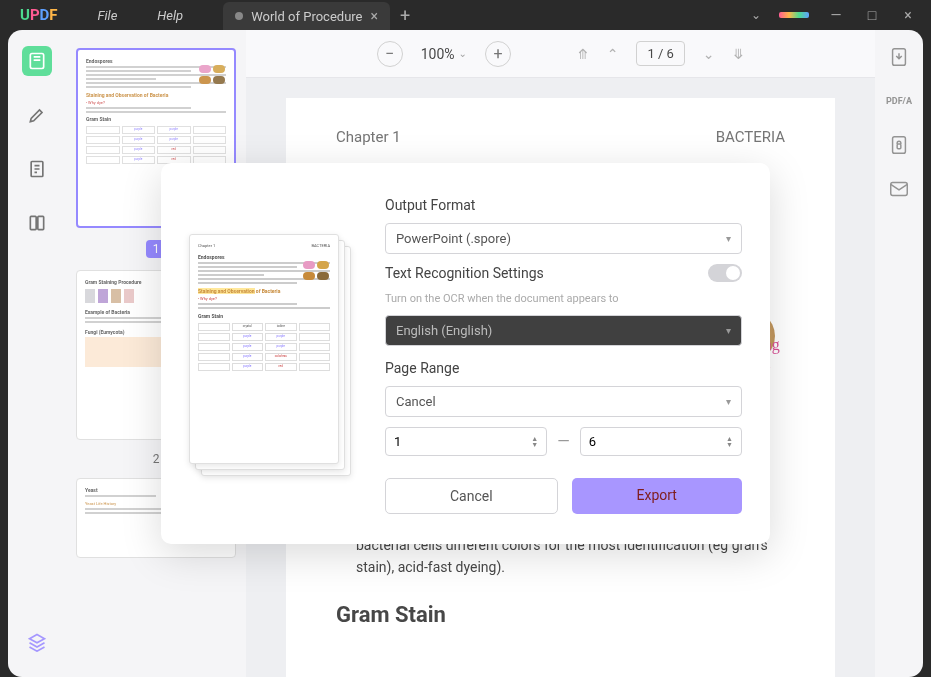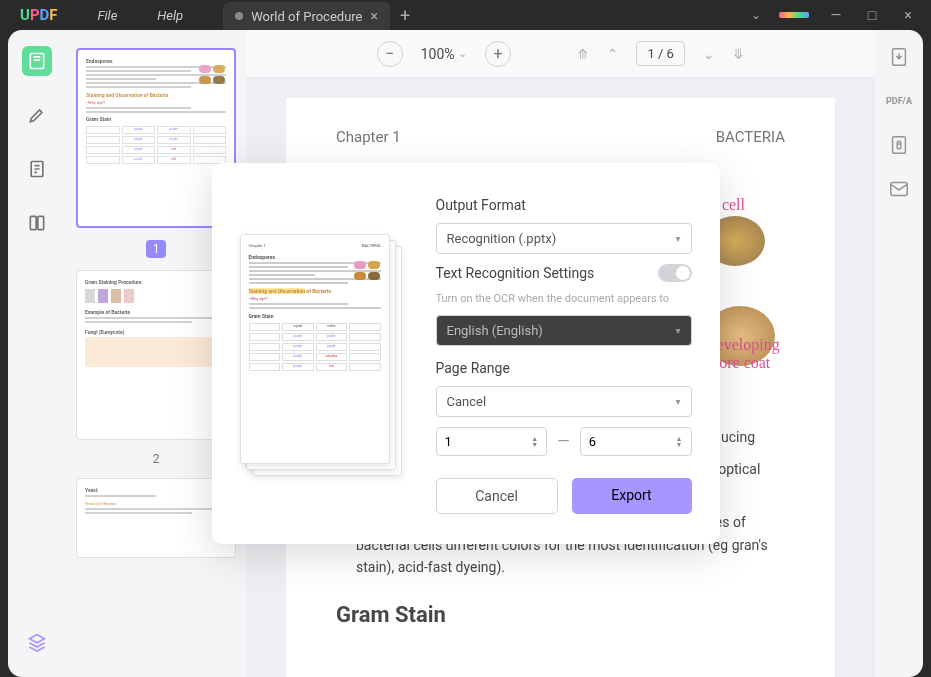--- a/index.html
+++ b/index.html
@@ -56,21 +56,21 @@
   .page { background: #fff; padding: 30px 50px; font-family: Georgia, serif; color: #333; min-height: 600px; }
   .page-header { display: flex; justify-content: space-between; font-size: 15px; color: #666; margin-bottom: 40px; }
   .page p { font-size: 14px; line-height: 1.6; margin: 10px 0; }
   .bullets { margin-left: 20px; }
   .bullets li { font-size: 14px; line-height: 1.6; margin: 8px 0; }
   .heading { font-size: 22px; font-weight: bold; margin-top: 24px; }
   .annotation { position: absolute; font-family: cursive; font-size: 16px; }
 
   
   .overlay { position: absolute; inset: 0; background: rgba(255,255,255,0.1); display: flex; align-items: center; justify-content: center; }
-  .modal { width: 508px; background: #fff; border-radius: 10px; box-shadow: 0 10px 40px rgba(0,0,0,0.15); display: flex; padding: 30px 28px; gap: 26px; }
+  .modal { width: 609px; background: #fff; border-radius: 10px; box-shadow: 0 10px 40px rgba(0,0,0,0.15); display: flex; padding: 30px 28px; gap: 26px; }
   .modal-preview { width: 170px; display: flex; align-items: center; }
   .preview-stack { position: relative; width: 160px; height: 240px; }
   .preview-page { position: absolute; background: #fff; border: 1px solid #e0e0e0; border-radius: 3px; width: 150px; height: 230px; box-shadow: 0 2px 6px rgba(0,0,0,0.1); padding: 8px; font-size: 3.5px; color: #555; overflow: hidden; }
   .preview-page.p1 { top: 0; left: 0; z-index: 3; }
   .preview-page.p2 { top: 6px; left: 6px; z-index: 2; }
   .preview-page.p3 { top: 12px; left: 12px; z-index: 1; }
 
   .modal-form { flex: 1; display: flex; flex-direction: column; gap: 10px; }
   .form-label { font-size: 14px; color: #444; margin-top: 4px; }
   .form-hint { font-size: 11px; color: #aaa; }
@@ -80,21 +80,21 @@
   .toggle { width: 34px; height: 18px; background: #d4d4d8; border-radius: 9px; position: relative; cursor: pointer; }
   .toggle::after { content: ''; position: absolute; width: 14px; height: 14px; background: #fff; border-radius: 50%; top: 2px; right: 2px; }
   .select.disabled { color: #bbb; background: #404040; }
   .range-row { display: flex; align-items: center; gap: 10px; }
   .spin { flex: 1; border: 1px solid #d4d4d8; border-radius: 4px; padding: 6px 8px; font-size: 13px; display: flex; justify-content: space-between; align-items: center; }
   .spin-btns { display: flex; flex-direction: column; font-size: 7px; color: #888; line-height: 6px; }
   .dash { color: #999; }
   .btn-row { display: flex; gap: 14px; margin-top: 12px; }
   .btn { flex: 1; padding: 9px; border-radius: 5px; font-size: 14px; text-align: center; cursor: pointer; }
   .btn-cancel { border: 1px solid #d4d4d8; color: #555; background: #fff; }
-  .btn-export { background: #a896ff; color: #000000; border: none; }
+  .btn-export { background: #a896ff; color: #7f1d1d; border: none; }
 
   
   .tline { height: 2px; background: #ccc; margin: 2px 0; }
   .tline.short { width: 50%; }
   .tline.med { width: 75%; }
   .tbox { display: inline-block; width: 12px; height: 8px; border-radius: 4px; margin: 1px; }
   .ttitle { color: #c78a3a; font-weight: bold; font-size: 5px; margin: 4px 0 2px; }
   .tgrid { display: grid; grid-template-columns: repeat(4,1fr); gap: 2px; margin-top: 4px; }
   .tcell { height: 8px; border: 0.5px solid #ddd; font-size: 3px; text-align: center; }
 </style>
@@ -333,21 +333,21 @@
                 <div class="tcell" style="color:#c44;">red</div>
                 <div class="tcell"></div>
             </div>
           </div>
         </div>
       </div>
 
       <div class="modal-form">
         <div class="form-label">Output Format</div>
         <div class="select">
-          <span>Recognition (.pptx)</span>
+          <span>PowerPoint (.spore)</span>
           <span class="arrow">▾</span>
         </div>
 
         <div class="toggle-row">
           <div class="form-label" style="margin:0;">Text Recognition Settings</div>
           <div class="toggle"></div>
         </div>
         <div class="form-hint">Turn on the OCR when the document appears to</div>
 
         <div class="select disabled">

